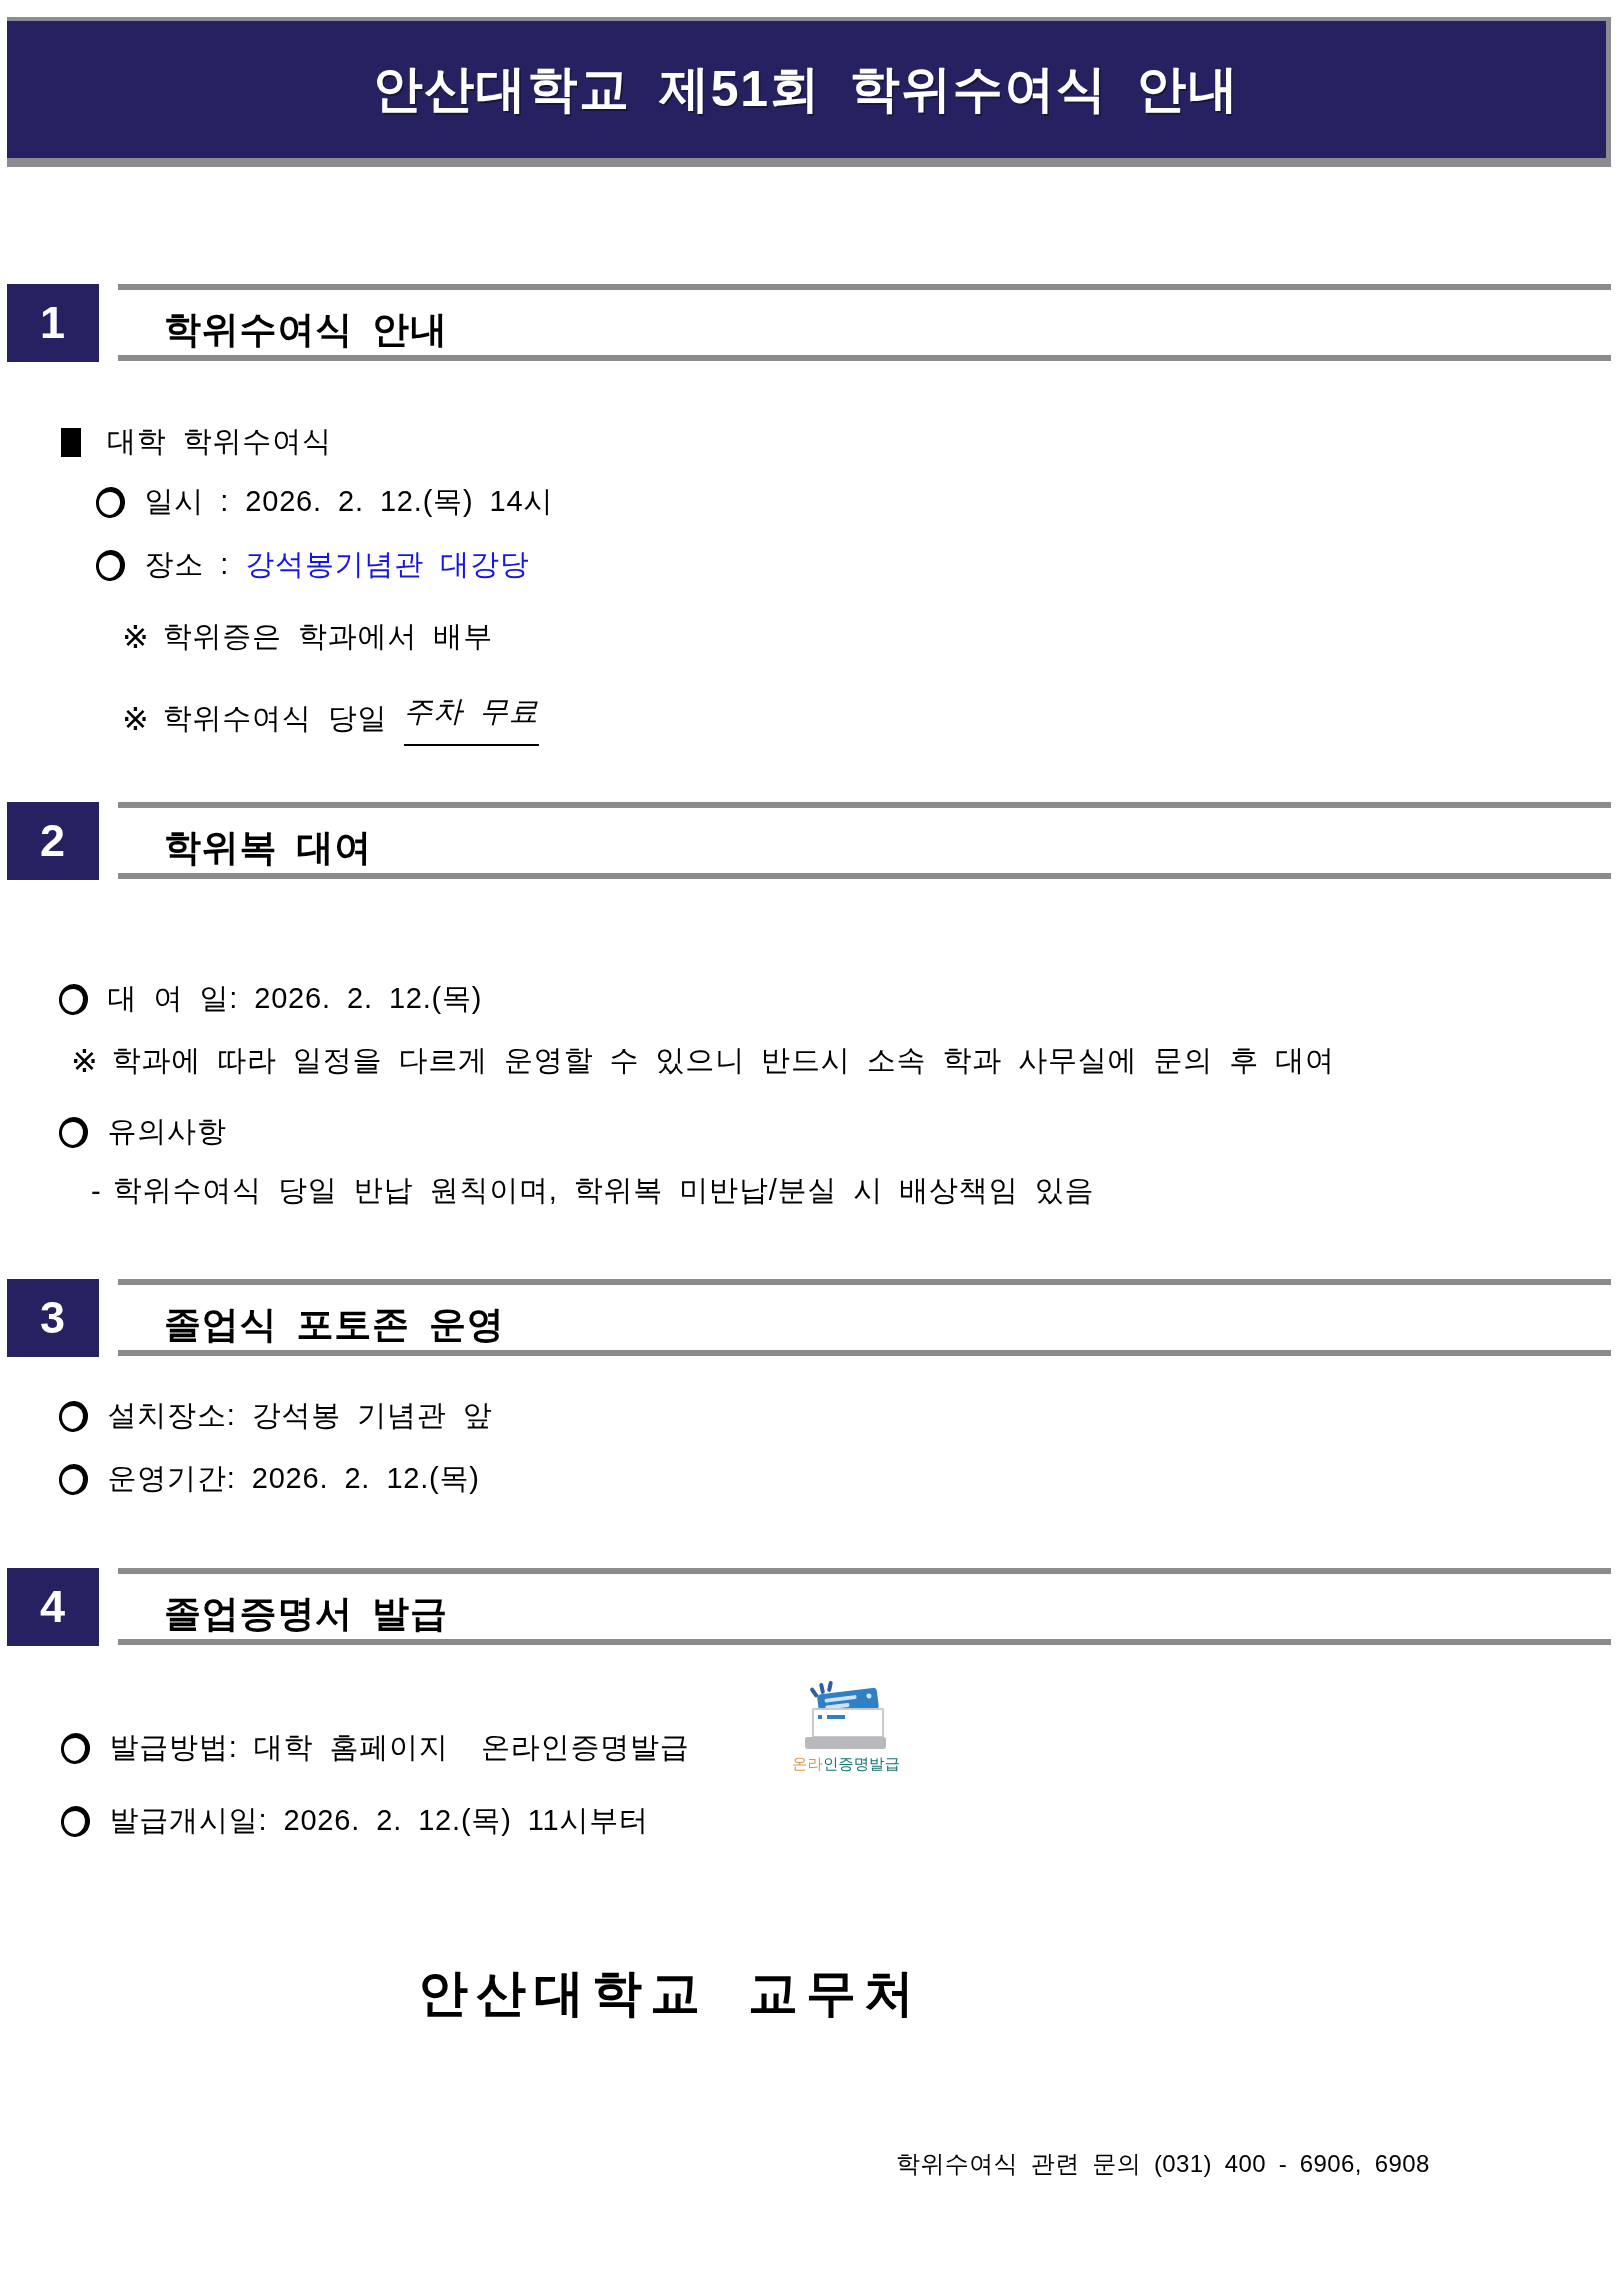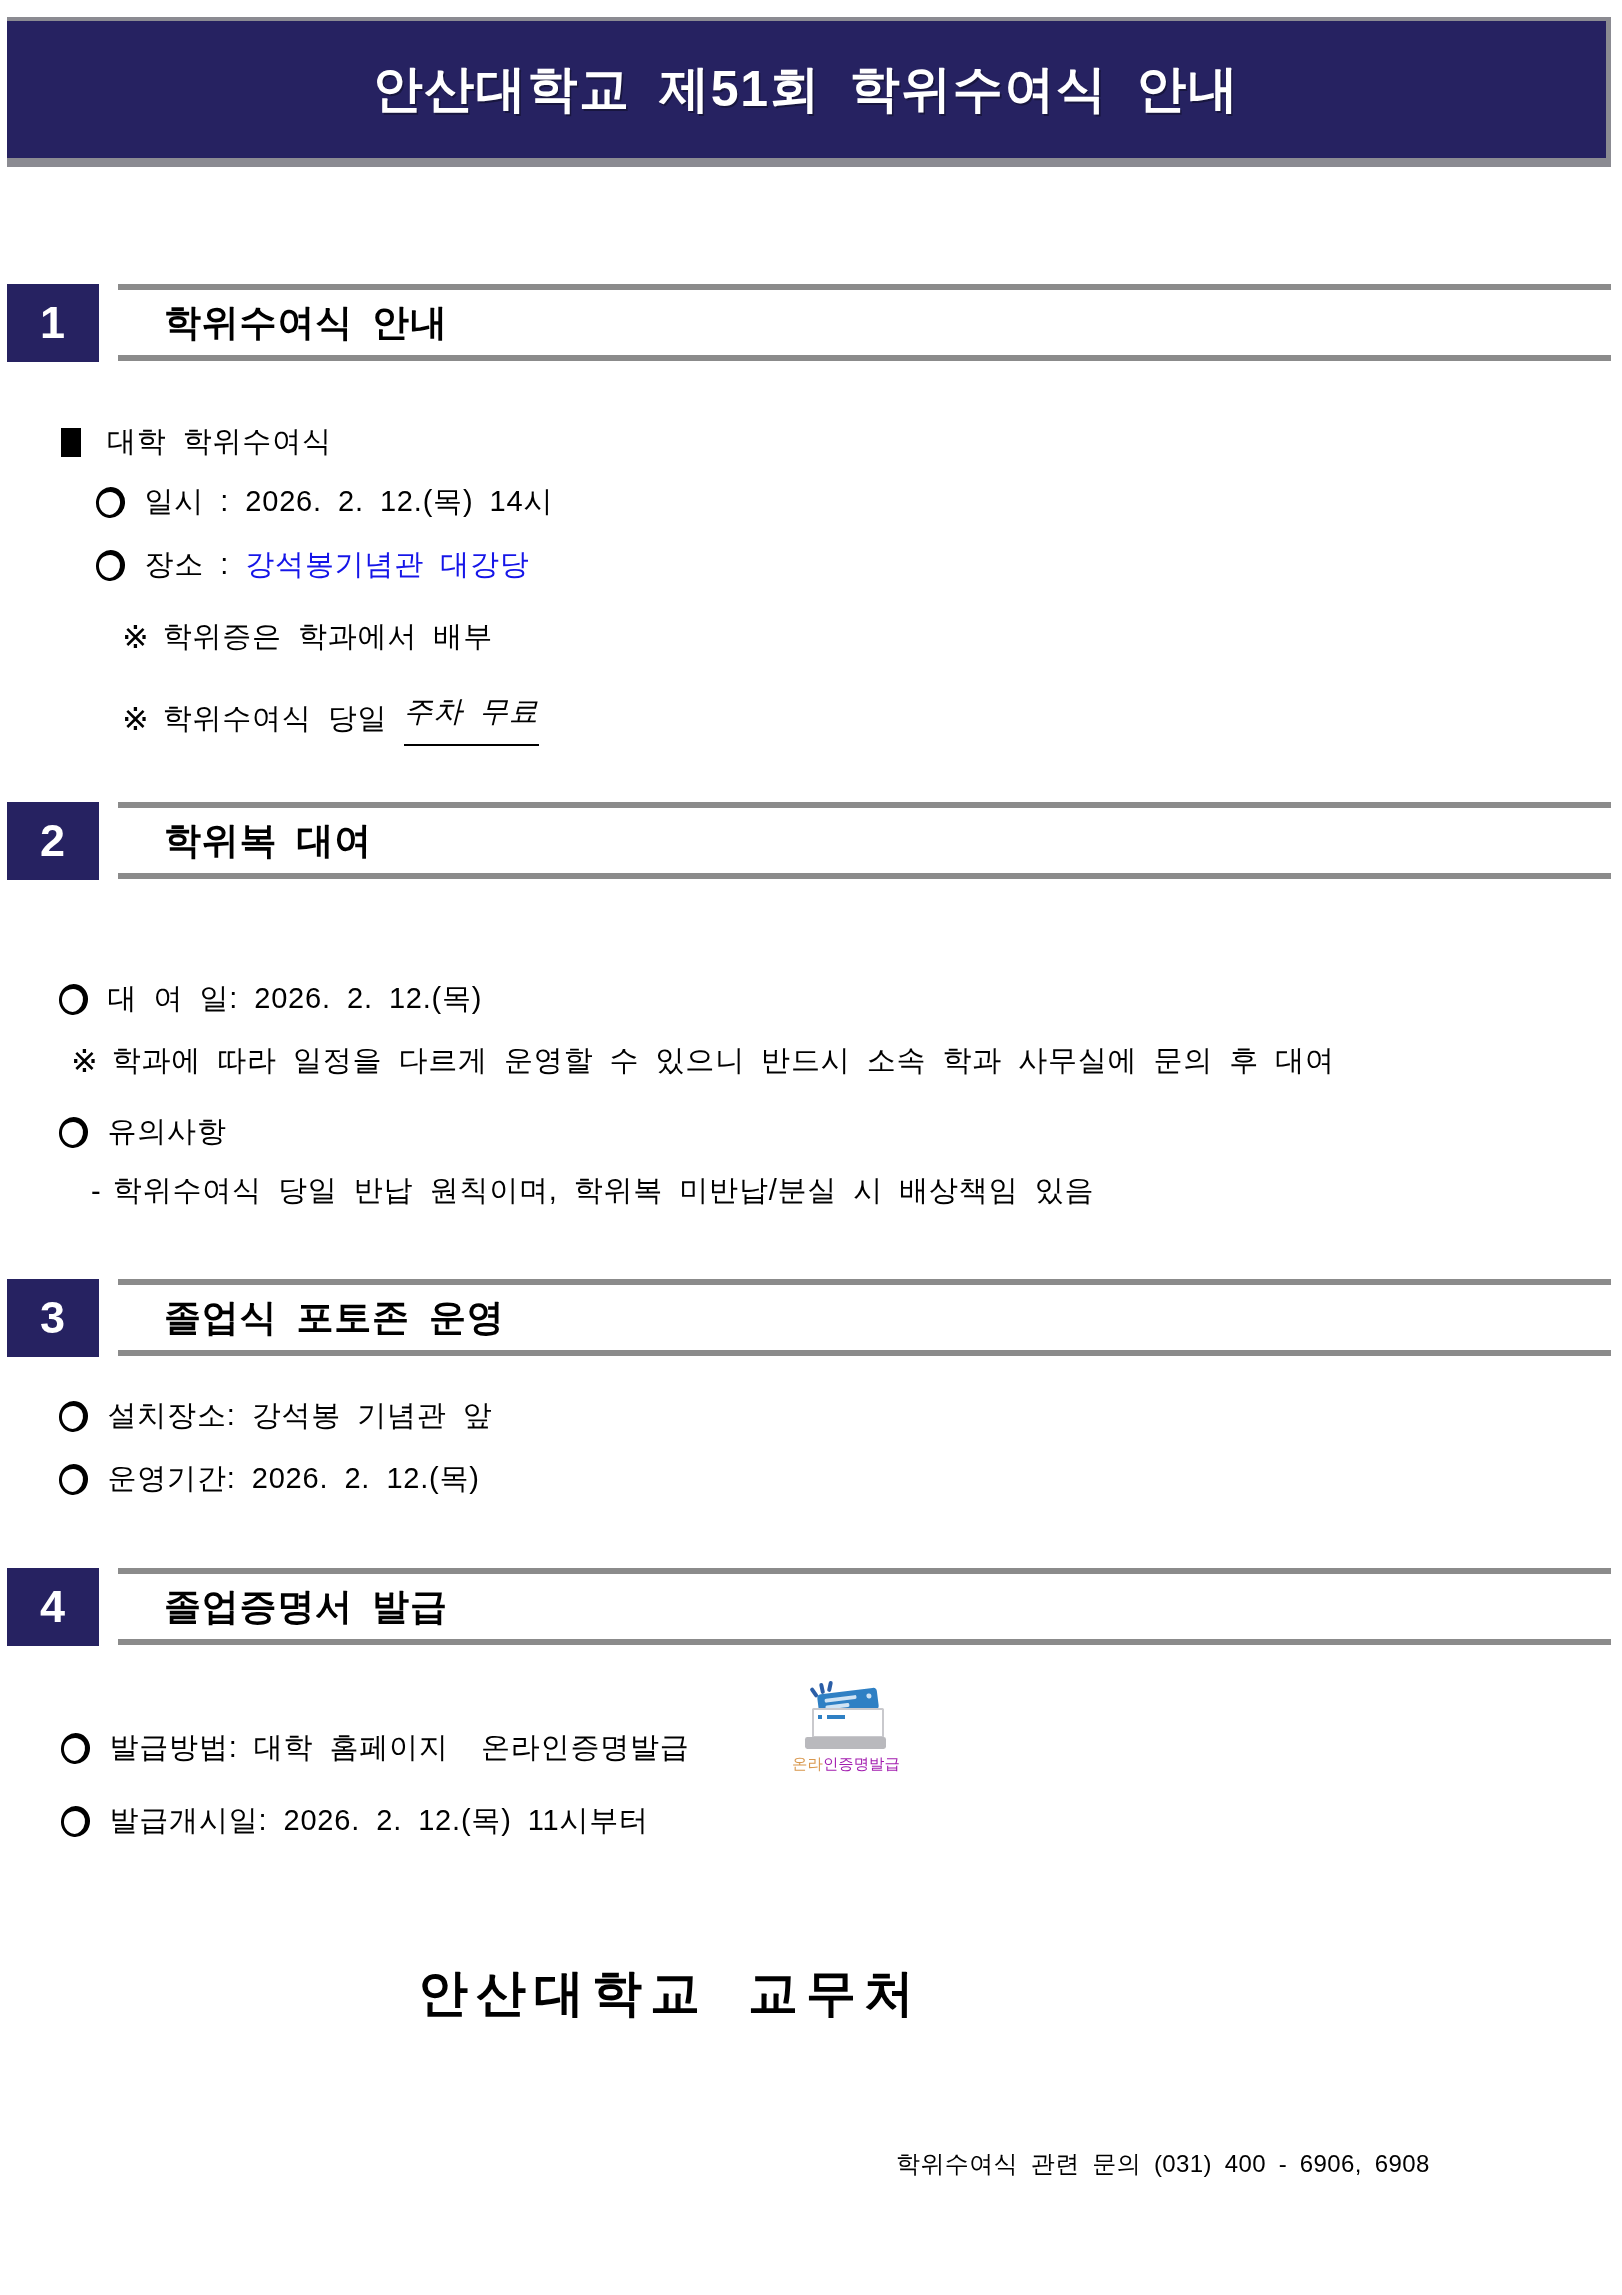--- a/index.html
+++ b/index.html
@@ -47,21 +47,21 @@
     display:flex; align-items:center; justify-content:center;
   }
   .sec-head .numbox span{
     color:#fff; font-size:45px; font-weight:bold;
   }
   .sec-head .rulebar{
     position:absolute; left:118px; top:0;
     width:1493px; height:65px;
     border-top:6.5px solid #8b8b8b;
     border-bottom:6.5px solid #8b8b8b;
-    display:flex; align-items:center;
+    display:flex; align-items:flex-end;
   }
   .sec-head .rulebar .sec-title{
     padding-left:46px;
     font-size:37px;
     font-weight:bold;
     letter-spacing:0.8px;
     word-spacing:8px;
     white-space:pre;
   }
 
@@ -154,21 +154,21 @@
   }
   .cert-icon .cap{
     position:absolute; left:-4.9px; top:78px;
     width:105px;
     font-size:15.4px;
     letter-spacing:0;
     text-align:center;
     white-space:pre;
   }
   .cap-a{color:#d9984e;}
-  .cap-b{color:#a21caf;font-family:Liberation Serif, serif;}
+  .cap-b{color:#0f766e;font-family:Liberation Serif, serif;}
 
   
   .footer-title{
     position:absolute; left:0; top:1953px; width:1340px;
     text-align:center;
     font-size:50px; font-weight:bold;
     letter-spacing:8px; word-spacing:18px;
     white-space:pre;
   }
   .contacts{

